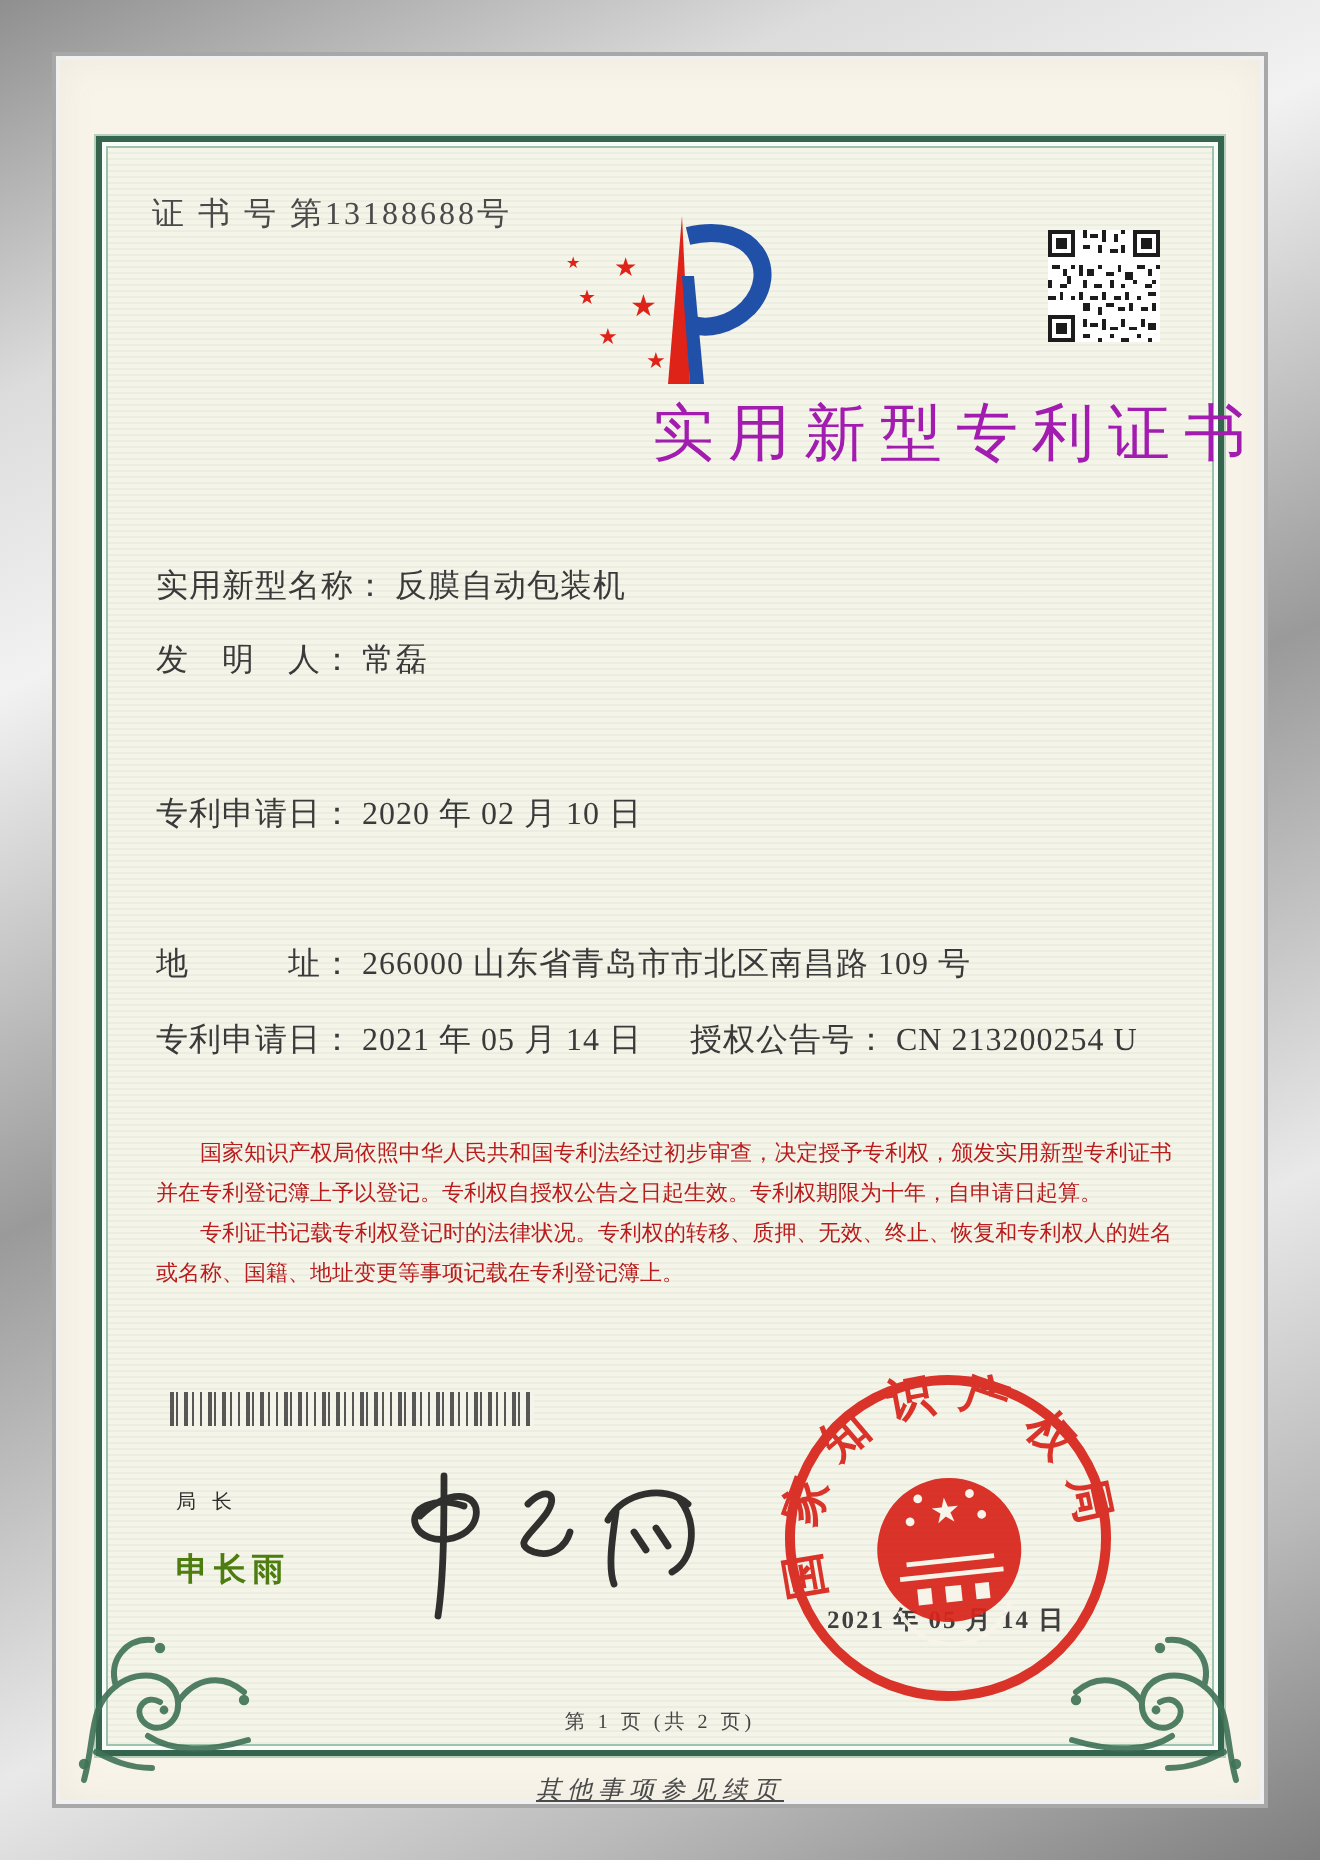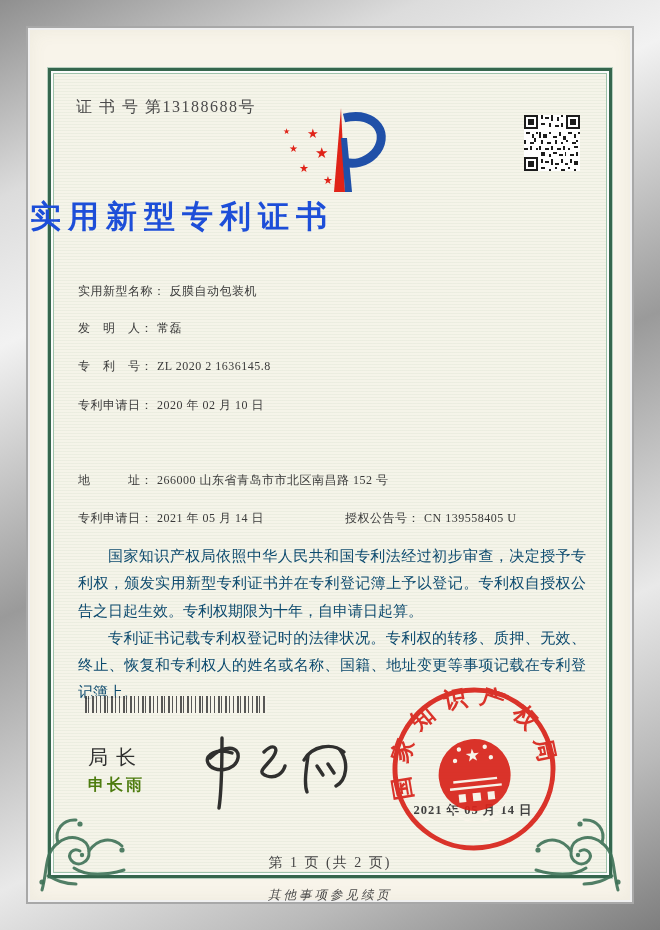--- a/index.html
+++ b/index.html
@@ -23,44 +23,44 @@
     position:absolute;left:18px;top:38px;width:558px;height:804px;
     box-sizing:content-box;
     border:3px solid #35664d;
     box-shadow:inset 0 0 0 2px rgba(255,255,255,0.95),inset 0 0 0 3px #9ec3ab,0 0 0 1px #b7cfbf;
     background:
       repeating-linear-gradient(0deg,rgba(110,150,110,0.07) 0 1px,rgba(255,255,255,0) 1px 3px),
       #f5f4e9;
   }
   .abs{position:absolute;}
   .cert-no{left:46px;top:67px;font-size:16px;letter-spacing:1.5px;color:#4a4a4a;}
-  .title{left:0;top:166px;width:600px;text-align:left;font-size:31px;font-weight:bold;
-         letter-spacing:7px;color:#1d4ed8;}
-  .row{left:48px;font-size:12px;color:#3a3a3a;letter-spacing:0.5px;white-space:nowrap;width:520px;}
+  .title{left:0;top:166px;width:600px;text-align:right;font-size:31px;font-weight:normal;
+         letter-spacing:7px;color:#a21caf;}
+  .row{left:48px;font-size:16px;color:#3a3a3a;letter-spacing:0.5px;white-space:nowrap;width:520px;}
   .row .val{margin-left:4px;}
   .pair2{position:absolute;left:267px;top:0;}
-  .paras{left:48px;top:513px;width:508px;font-size:15px;line-height:1.82;color:#0c4a6e;
+  .paras{left:48px;top:537px;width:508px;font-size:11px;line-height:1.82;color:#b91c1c;
          text-align:justify;}
   .paras p{margin:0;text-indent:2em;}
   .barcode{left:55px;top:666px;width:182px;height:17px;
     background:repeating-linear-gradient(90deg,
       #3c3c3c 0 2px,#f6f4ea 2px 3px,#3c3c3c 3px 4px,#f6f4ea 4px 7px,
       #3c3c3c 7px 9px,#f6f4ea 9px 11px,#3c3c3c 11px 12px,#f6f4ea 12px 15px,
       #3c3c3c 15px 16px,#f6f4ea 16px 19px);
     opacity:.85;}
-  .sig-title{left:58px;top:714px;font-size:20px;letter-spacing:8px;color:#2f2f2f;}
+  .sig-title{left:58px;top:714px;font-size:10px;letter-spacing:8px;color:#2f2f2f;}
   .sig-name{left:58px;top:745px;font-size:16px;letter-spacing:3px;color:#4d7c0f;font-weight:bold;}
   .sig-script{left:150px;top:698px;}
   .seal{left:358px;top:653px;}
   .seal-date{left:352px;top:772px;width:182px;text-align:center;font-size:12.5px;
              font-weight:bold;color:#3f3f3f;letter-spacing:1px;z-index:1;}
-  .page-info{left:0;top:824px;width:600px;text-align:center;font-size:14px;color:#444;
+  .page-info{left:0;top:824px;width:600px;text-align:center;font-size:10px;color:#444;
              letter-spacing:2px;}
   .footer-note{left:0;top:857px;width:600px;text-align:center;font-size:12.5px;color:#4a4a4a;
-               font-style:italic;letter-spacing:3px;}
+               font-style:italic;letter-spacing:3px;text-decoration:underline;}
   .wm{font-family:"Liberation Serif","DejaVu Serif",serif;font-weight:bold;pointer-events:none;}
   .wm1{left:92px;top:118px;font-size:42px;letter-spacing:5px;color:rgba(214,160,148,0.38);
        transform:rotate(-50deg);}
   .wm2{left:352px;top:268px;font-size:40px;letter-spacing:5px;color:rgba(140,146,150,0.35);
        transform:rotate(46deg);}
   .wm3{left:70px;top:560px;font-size:38px;letter-spacing:5px;color:rgba(205,175,160,0.18);
        transform:rotate(-46deg);}
   .logo{left:245px;top:74px;}
   .qr{left:494px;top:85px;}
   .orn-l{left:4px;top:780px;}
@@ -111,33 +111,30 @@
   </svg>
 
   <div class="abs title">实用新型专利证书</div>
 
   <div class="abs row" style="top:253px">
     <span>实用新型名称：</span><span class="val">反膜自动包装机</span>
   </div>
   <div class="abs row" style="top:290px">
     <span>发　明　人：</span><span class="val">常磊</span>
   </div>
-  <div class="abs row" style="top:328px">
-    <span>专　利　号：</span><span class="val">ZL 2020 2 1636145.8</span>
-  </div>
   <div class="abs row" style="top:367px">
     <span>专利申请日：</span><span class="val">2020 年 02 月 10 日</span>
   </div>
   <div class="abs row" style="top:442px">
-    <span>地　　　址：</span><span class="val">266000 山东省青岛市市北区南昌路 152 号</span>
+    <span>地　　　址：</span><span class="val">266000 山东省青岛市市北区南昌路 109 号</span>
   </div>
   <div class="abs row" style="top:480px">
     <span>专利申请日：</span><span class="val">2021 年 05 月 14 日</span>
     <span class="pair2">
-      <span>授权公告号：</span><span class="val">CN 139558405 U</span>
+      <span>授权公告号：</span><span class="val">CN 213200254 U</span>
     </span>
   </div>
 
   <div class="abs paras">
     <p>国家知识产权局依照中华人民共和国专利法经过初步审查，决定授予专利权，颁发实用新型专利证书并在专利登记簿上予以登记。专利权自授权公告之日起生效。专利权期限为十年，自申请日起算。</p>
     <p>专利证书记载专利权登记时的法律状况。专利权的转移、质押、无效、终止、恢复和专利权人的姓名或名称、国籍、地址变更等事项记载在专利登记簿上。</p>
   </div>
 
   <div class="abs barcode"></div>
 

